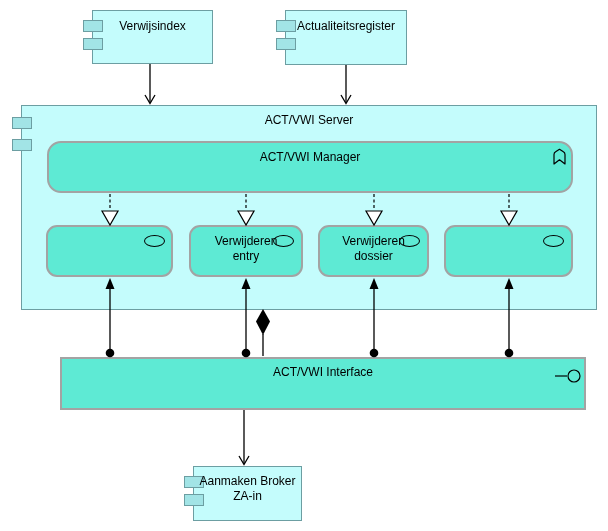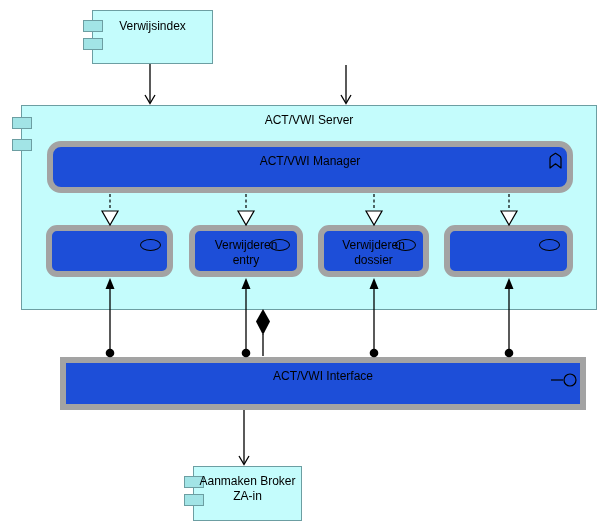--- a/index.html
+++ b/index.html
@@ -12,21 +12,21 @@
   .comp{
     position:absolute;background:#c4fcfc;border:1px solid #6c9ea2;
     box-sizing:border-box;
   }
   .chip{
     position:absolute;left:-10px;width:20px;height:12px;
     background:#a2e4e6;border:1px solid #6c9ea2;box-sizing:border-box;
   }
   
   .round{
-    position:absolute;background:#1d4ed8;border:6px solid #a3a3a3;
+    position:absolute;background:#5eead4;border:2px solid #a3a3a3;
     box-sizing:border-box;
   }
   .rad14{border-radius:14px;}
   .rad11{border-radius:11px;}
   .lbl{
     position:absolute;left:0;right:0;text-align:center;
     white-space:pre-line;line-height:15px;
   }
   .ellipse-ic{
     position:absolute;width:21px;height:12px;border:1.4px solid #000;
@@ -43,20 +43,27 @@
 <div class="canvas">
 
   <div class="comp" style="left:92px;top:10px;width:121px;height:54px">
     <span>
       <i class="chip" style="top:9px"></i>
       <i class="chip" style="top:27px"></i>
     </span>
     <div class="lbl" style="top:8px">Verwijsindex</div>
   </div>
 
+  <div class="comp" style="left:285px;top:10px;width:122px;height:55px">
+    <span>
+      <i class="chip" style="top:9px"></i>
+      <i class="chip" style="top:27px"></i>
+    </span>
+    <div class="lbl" style="top:8px">Actualiteitsregister</div>
+  </div>
 
   <div class="comp" style="left:21px;top:105px;width:576px;height:205px">
     <span>
       <i class="chip" style="top:11px"></i>
       <i class="chip" style="top:33px"></i>
     </span>
     <div class="lbl" style="top:7px">ACT/VWI Server</div>
   </div>
 
   <div class="round rad14" style="left:47px;top:141px;width:526px;height:52px">

